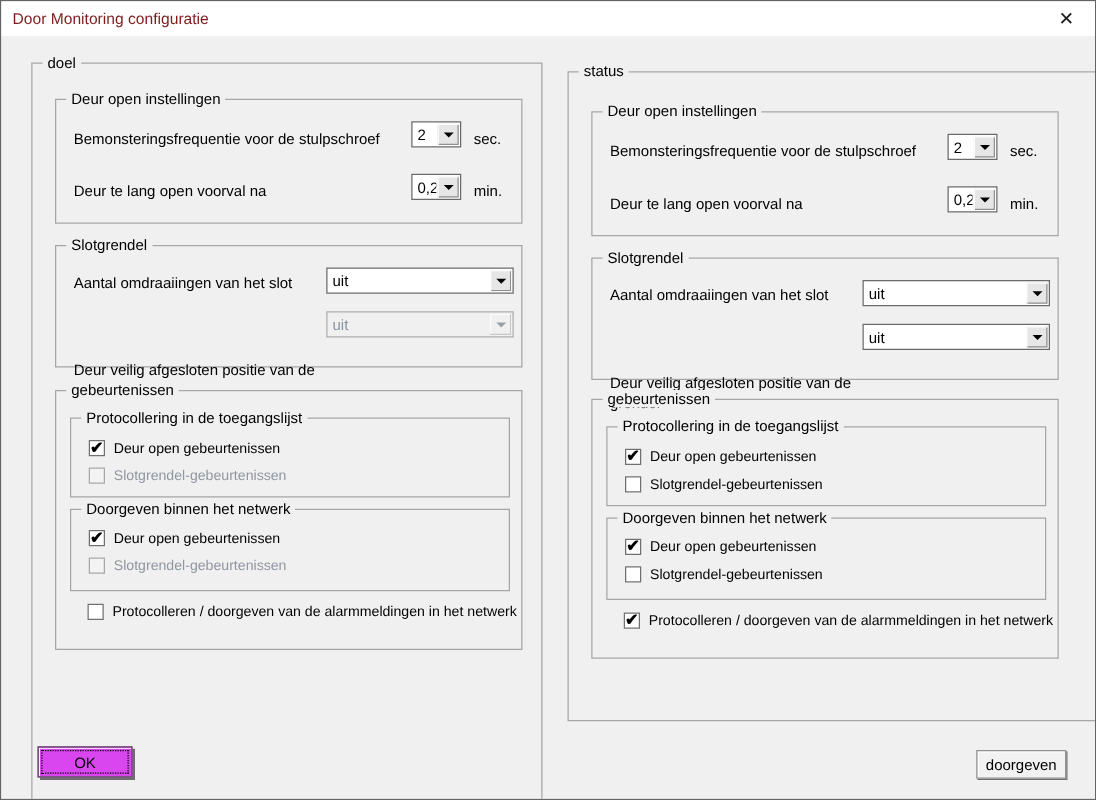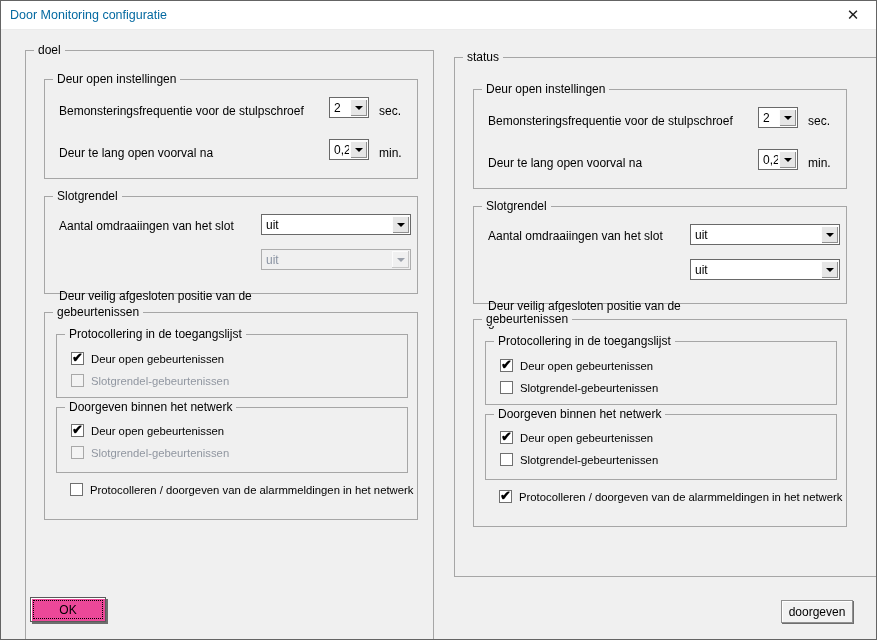--- a/index.html
+++ b/index.html
@@ -12,21 +12,21 @@
     position:relative;
     border:1px solid #646464;
     overflow:hidden;
   }
   
   .titlebar {
     position:absolute; left:0; top:0; right:0; height:29px;
     background:#ffffff; border-bottom:1px solid #ebebeb;
   }
   .titlebar .title {
-    position:absolute; left:9px; top:7px; font-size:12.5px; color:#0369a1;
+    position:absolute; left:9px; top:7px; font-size:12.5px; color:#7f1d1d;
   }
   .close-btn {
     position:absolute; right:0; top:0; width:46px; height:28px;
     display:flex; align-items:center; justify-content:center;
     font-size:15px; color:#1a1a1a; cursor:default;
   }
   
   .client { position:absolute; left:0; top:30px; right:0; bottom:0; background:#f0f0f0; }
 
   
@@ -80,21 +80,21 @@
   
   .btn {
     position:absolute; background:#f2f2f2;
     border:1px solid #909090;
     box-shadow: inset 1px 1px 0 #ffffff, 1px 1px 0 #6e6e6e;
     font-size:12px; text-align:center;
     display:flex; align-items:center; justify-content:center;
     font-family:"Liberation Sans", sans-serif;
   }
   .btn.default {
-    background:#ec4899;
+    background:#d946ef;
     border-color:#5a5a5a;
     box-shadow: inset 1px 1px 0 #ffffff, 2px 2px 0 #6e6e6e;
     outline:1px dotted #000; outline-offset:-4px;
   }
 </style>
 </head>
 <body>
 
 <div class="titlebar">
   <span class="title">Door Monitoring configuratie</span>

